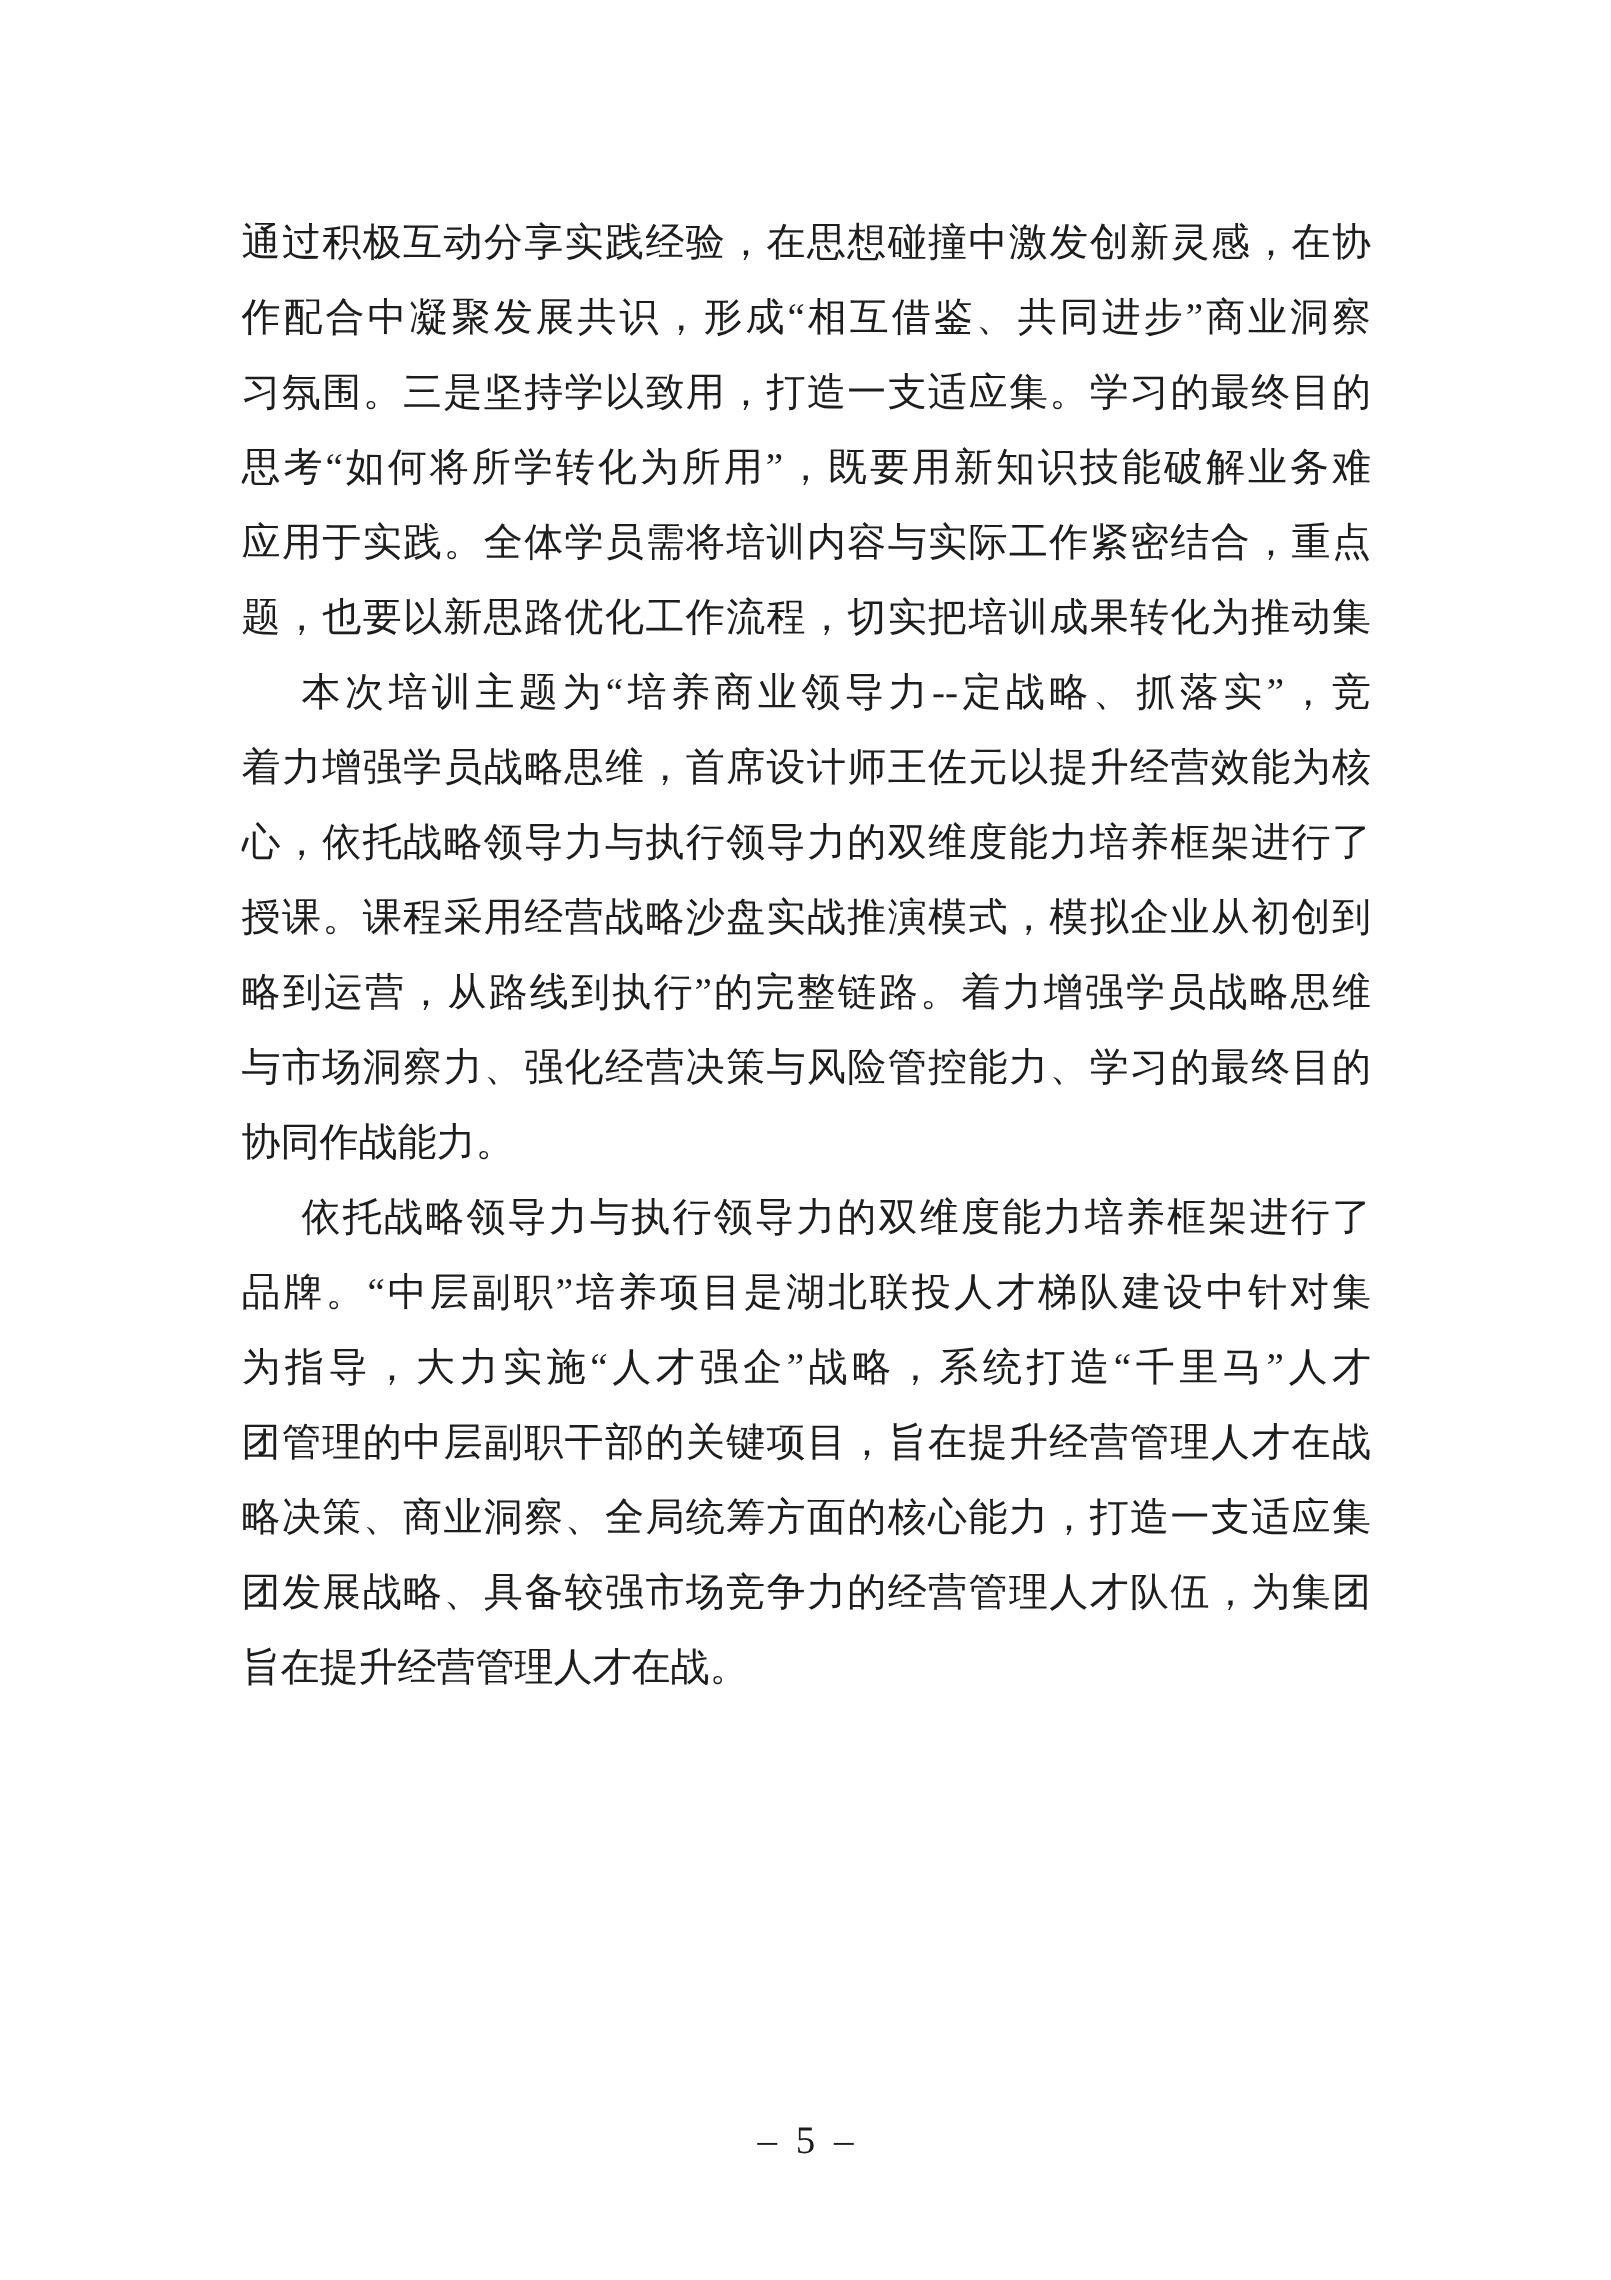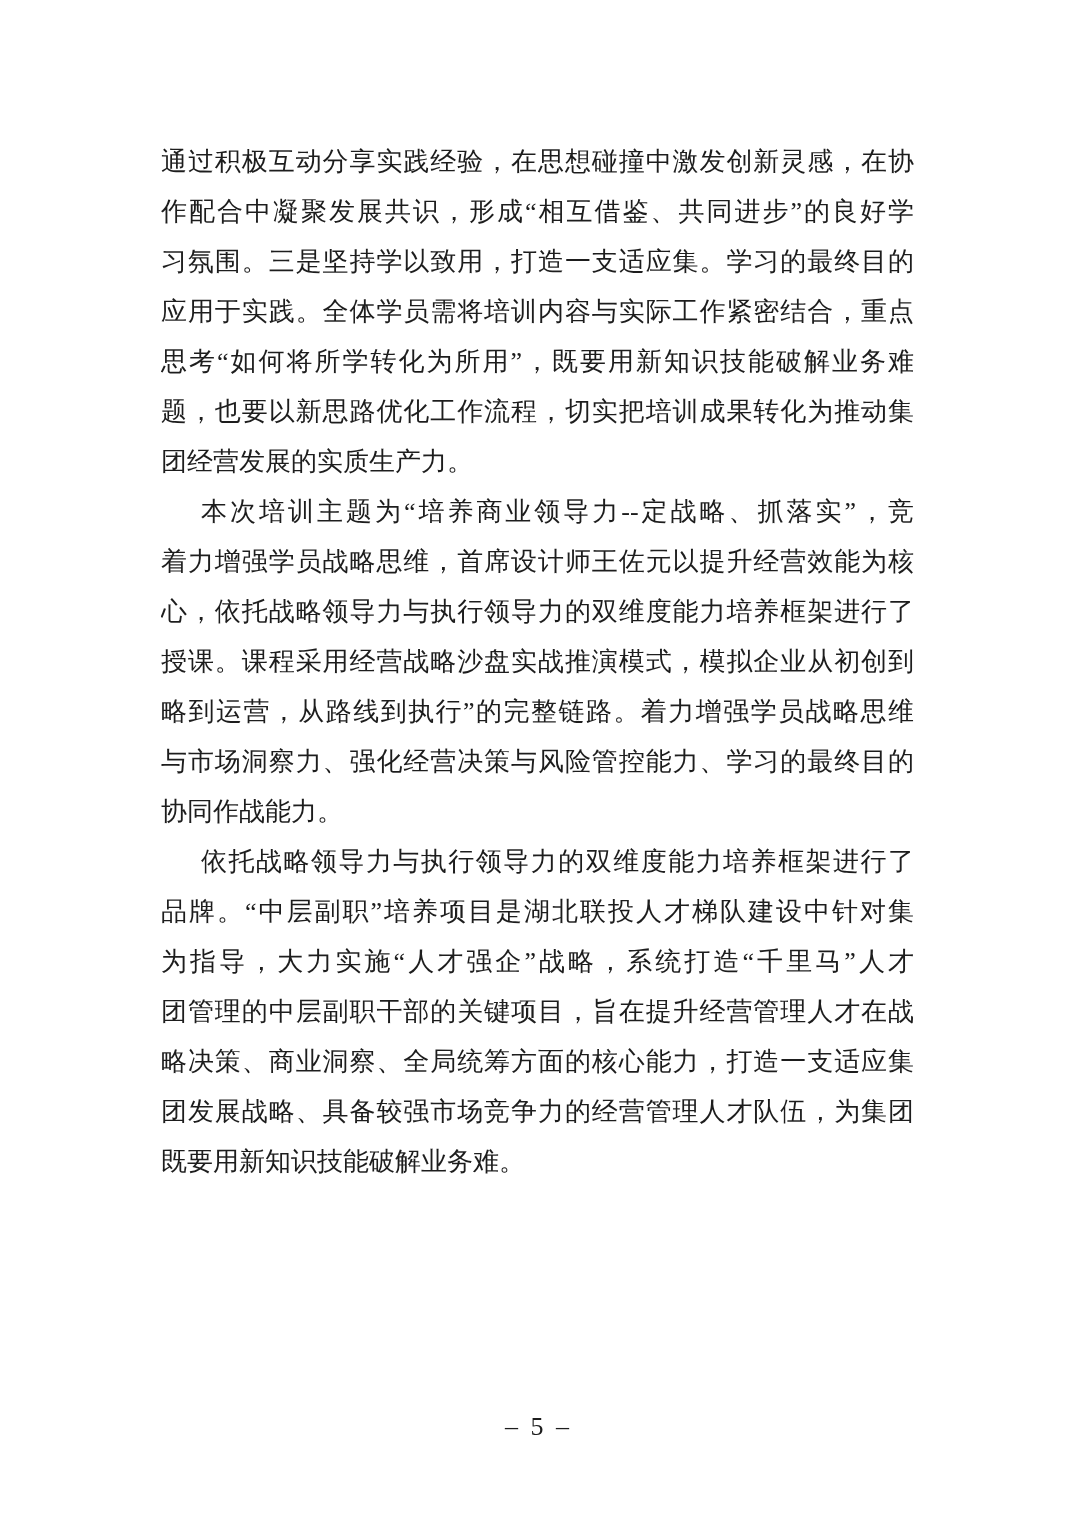--- a/index.html
+++ b/index.html
@@ -61,42 +61,41 @@
     word-spacing: 6px;
   }
 </style>
 </head>
 <body>
 
 <div class="page">
   <div class="doc-body">
       <div class="para">
         <div class="line">通过积极互动分享实践经验，在思想碰撞中激发创新灵感，在协</div>
-        <div class="line">作配合中凝聚发展共识，形成“相互借鉴、共同进步”的良好学</div>
+        <div class="line">作配合中凝聚发展共识，形成“相互借鉴、共同进步”商业洞察</div>
         <div class="line">习氛围。三是坚持学以致用，打造一支适应集。学习的最终目的是</div>
+        <div class="line">思考“如何将所学转化为所用”，既要用新知识技能破解业务难</div>
         <div class="line">应用于实践。全体学员需将培训内容与实际工作紧密结合，重点</div>
-        <div class="line">思考“如何将所学转化为所用”，既要用新知识技能破解业务难</div>
         <div class="line">题，也要以新思路优化工作流程，切实把培训成果转化为推动集</div>
-        <div class="line last">团经营发展的实质生产力。</div>
       </div>
       <div class="para indented">
         <div class="line">本次培训主题为“培养商业领导力--定战略、抓落实”，竞</div>
         <div class="line">着力增强学员战略思维，首席设计师王佐元以提升经营效能为核</div>
         <div class="line">心，依托战略领导力与执行领导力的双维度能力培养框架进行了</div>
         <div class="line">授课。课程采用经营战略沙盘实战推演模式，模拟企业从初创到</div>
         <div class="line">略到运营，从路线到执行”的完整链路。着力增强学员战略思维</div>
         <div class="line">与市场洞察力、强化经营决策与风险管控能力、学习的最终目的是</div>
         <div class="line last">协同作战能力。</div>
       </div>
       <div class="para indented">
         <div class="line">依托战略领导力与执行领导力的双维度能力培养框架进行了</div>
         <div class="line">品牌。“中层副职”培养项目是湖北联投人才梯队建设中针对集</div>
         <div class="line">为指导，大力实施“人才强企”战略，系统打造“千里马”人才</div>
         <div class="line">团管理的中层副职干部的关键项目，旨在提升经营管理人才在战</div>
         <div class="line">略决策、商业洞察、全局统筹方面的核心能力，打造一支适应集</div>
         <div class="line">团发展战略、具备较强市场竞争力的经营管理人才队伍，为集团</div>
-        <div class="line last">既要用新知识技能破解业务难。</div>
+        <div class="line last">旨在提升经营管理人才在战。</div>
       </div>
     </div>
   <div class="page-footer">
     <span>– 5 –</span>
   </div>
 </div>
 
 </body></html>

